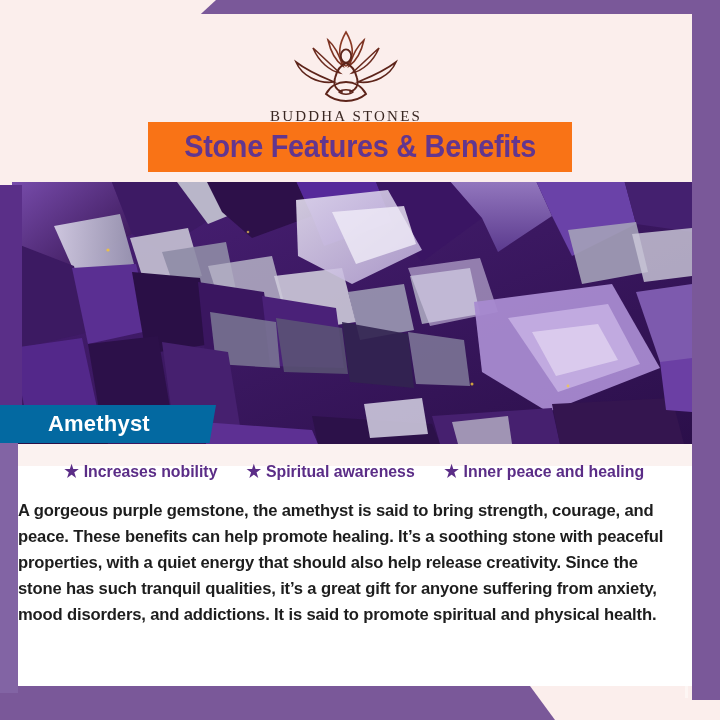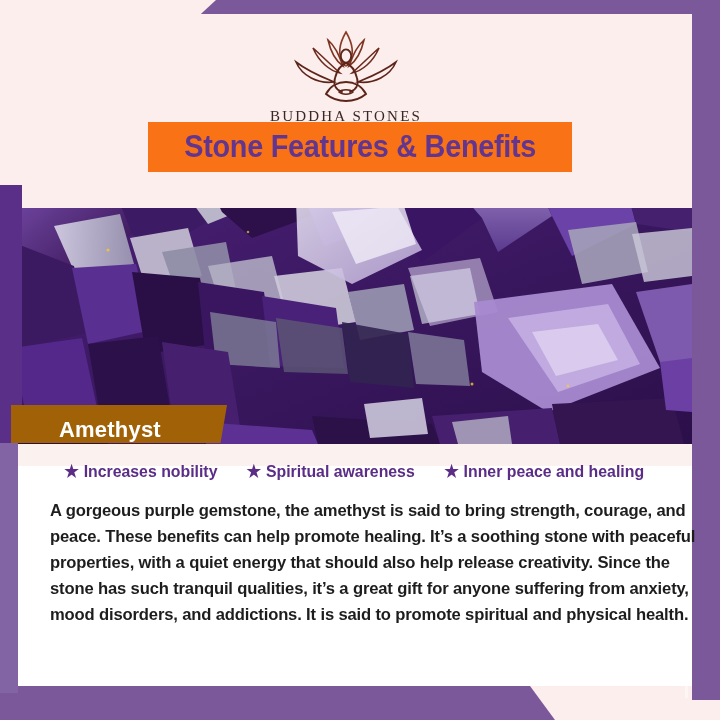--- a/index.html
+++ b/index.html
@@ -38,21 +38,21 @@
     position:absolute; top:14px; left:0; width:692px; height:686px;
     background:#fbeeec; z-index:2;
   }
   .card-inner-line{
     position:absolute; top:16px; left:0; width:688px; height:682px;
     border-right:3px solid #fdf6f4; z-index:3; pointer-events:none;
   }
 
   
   .header{
-    position:absolute; top:14px; left:0; width:692px; height:194px;
+    position:absolute; top:14px; left:0; width:692px; height:168px;
     background:#fbeeec; z-index:8;
     display:flex; flex-direction:column; align-items:center;
   }
   .logo-wrap{ margin-top:14px; width:120px; height:76px; }
   .brand-name{
     margin-top:4px;
     font-family:"Liberation Serif", serif;
     font-size:15px; letter-spacing:2.2px; color:#3a2722; font-weight:400;
   }
   .title-band{
@@ -75,24 +75,24 @@
   .photo svg{ display:block; width:100%; height:100%; }
 
   
   .photo-left-slab{
     position:absolute; top:185px; left:0; width:22px; height:258px;
     background:#5a2f88; z-index:9;
   }
 
   
   .stone-tab{
-    position:absolute; top:405px; left:11px; width:216px; height:38px;
-    background:#a16207; z-index:11;
+    position:absolute; top:405px; left:0; width:216px; height:38px;
+    background:#0369a1; z-index:11;
     clip-path: polygon(0 0, 100% 0, 97% 100%, 0 100%);
-    display:flex; align-items:flex-end;
+    display:flex; align-items:center;
   }
   .stone-tab-label{
     color:#ffffff; font-size:22px; font-weight:bold; margin-left:48px;
     letter-spacing:0.2px;
   }
 
   
   .content{
     position:absolute; top:444px; left:18px; width:674px; height:242px;
     background:#ffffff; z-index:8;
@@ -106,21 +106,21 @@
     display:flex; align-items:center; justify-content:center; gap:22px;
   }
   .benefit{
     display:flex; align-items:center; gap:5px;
     color:#5b2d87; font-size:16.5px; font-weight:bold; white-space:nowrap;
     transform:scaleX(0.96); transform-origin:center;
   }
   .benefit .star{ font-size:17px; line-height:1; color:#5b2d87; }
 
   .body-text{
-    position:absolute; top:54px; left:32px; width:648px;
+    position:absolute; top:54px; left:0; width:648px;
     font-size:16.6px; line-height:26px; color:#1d1d1d; font-weight:bold;
     letter-spacing:-0.15px;
   }
 </style>
 </head>
 <body>
 
 <div class="frame-right"></div>
 <div class="frame-top-right"></div>
 

